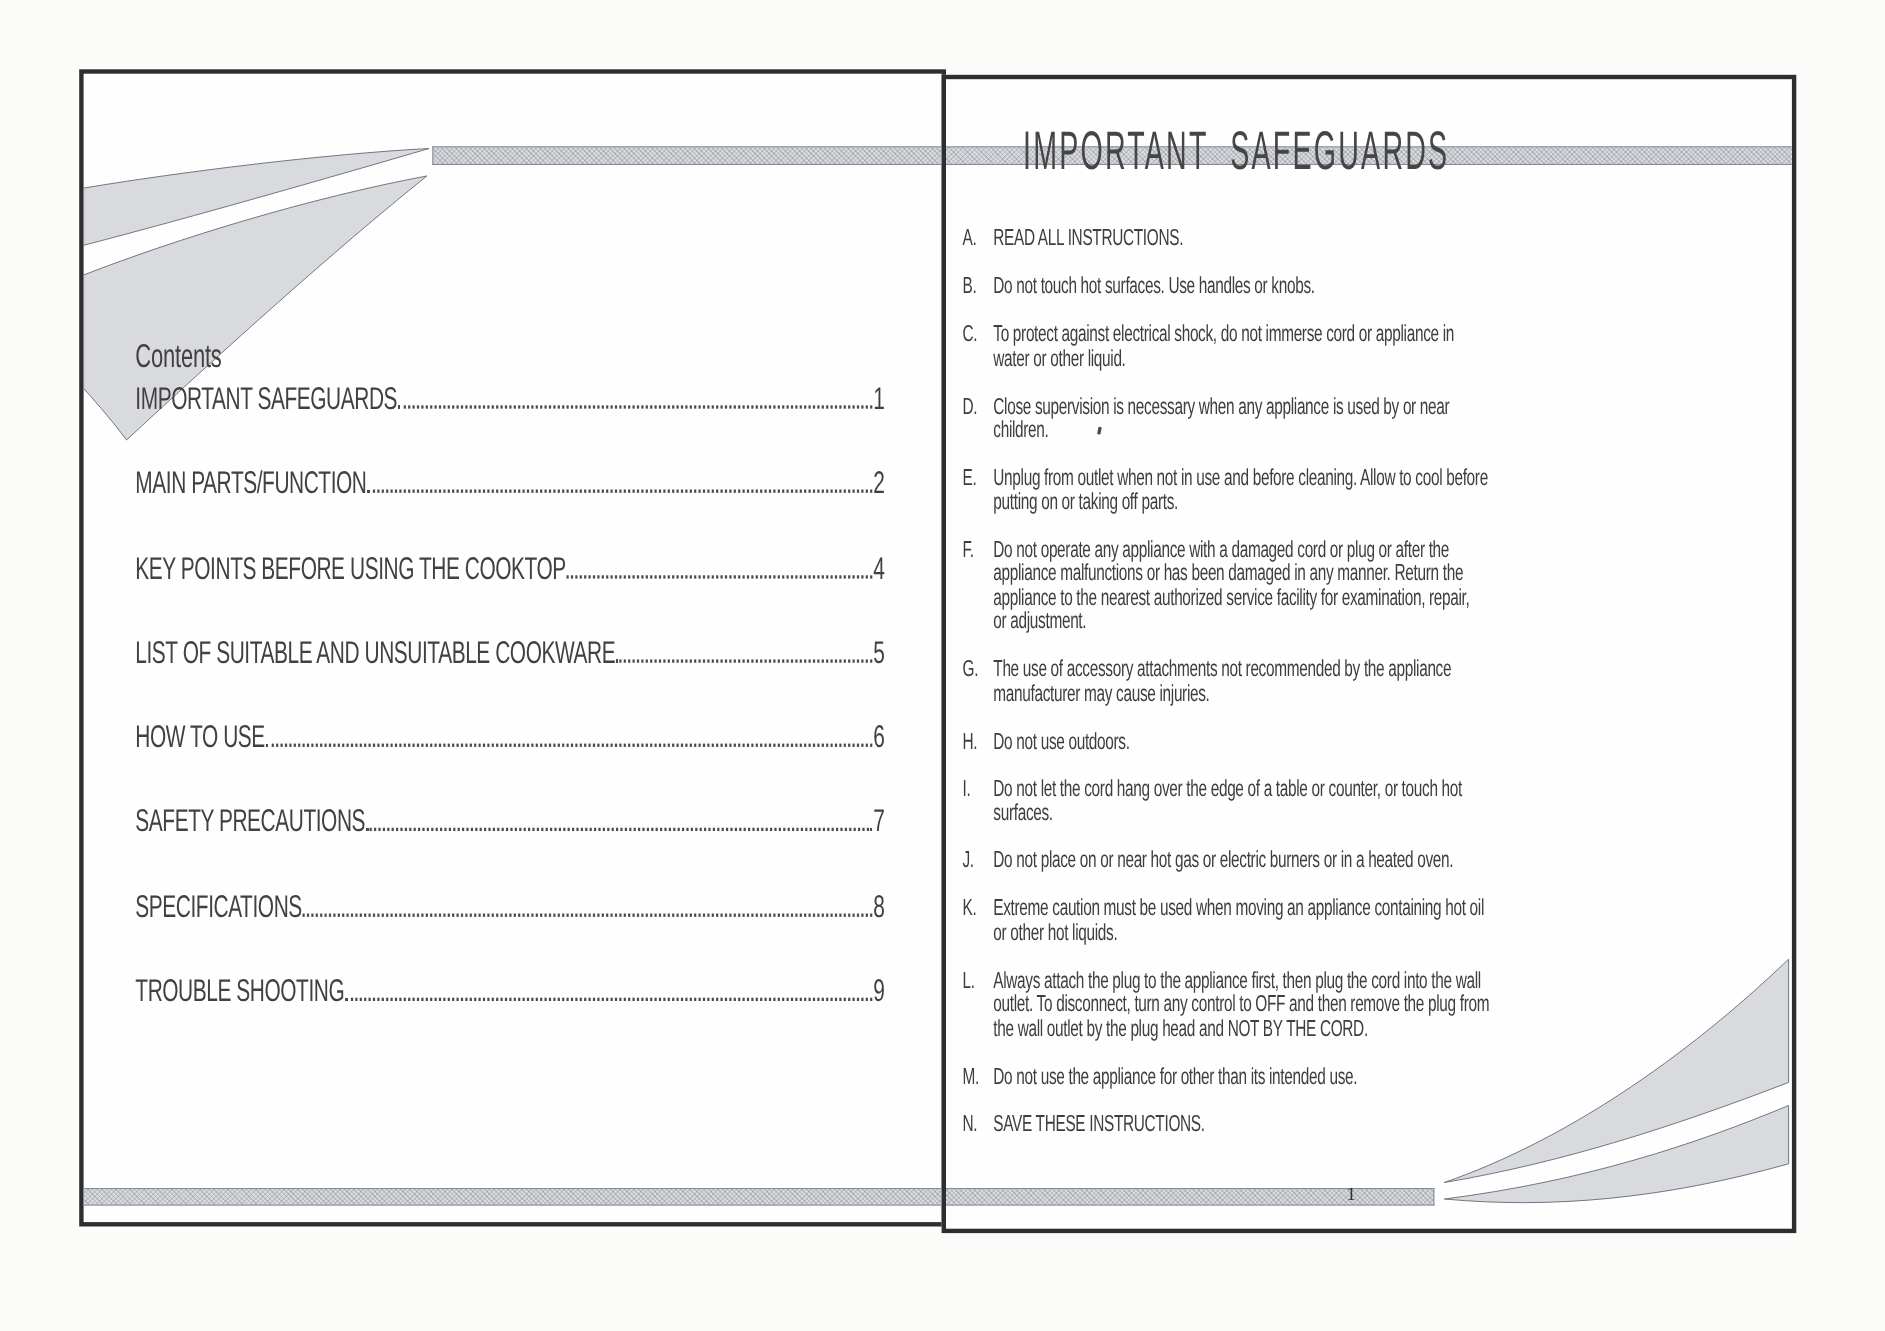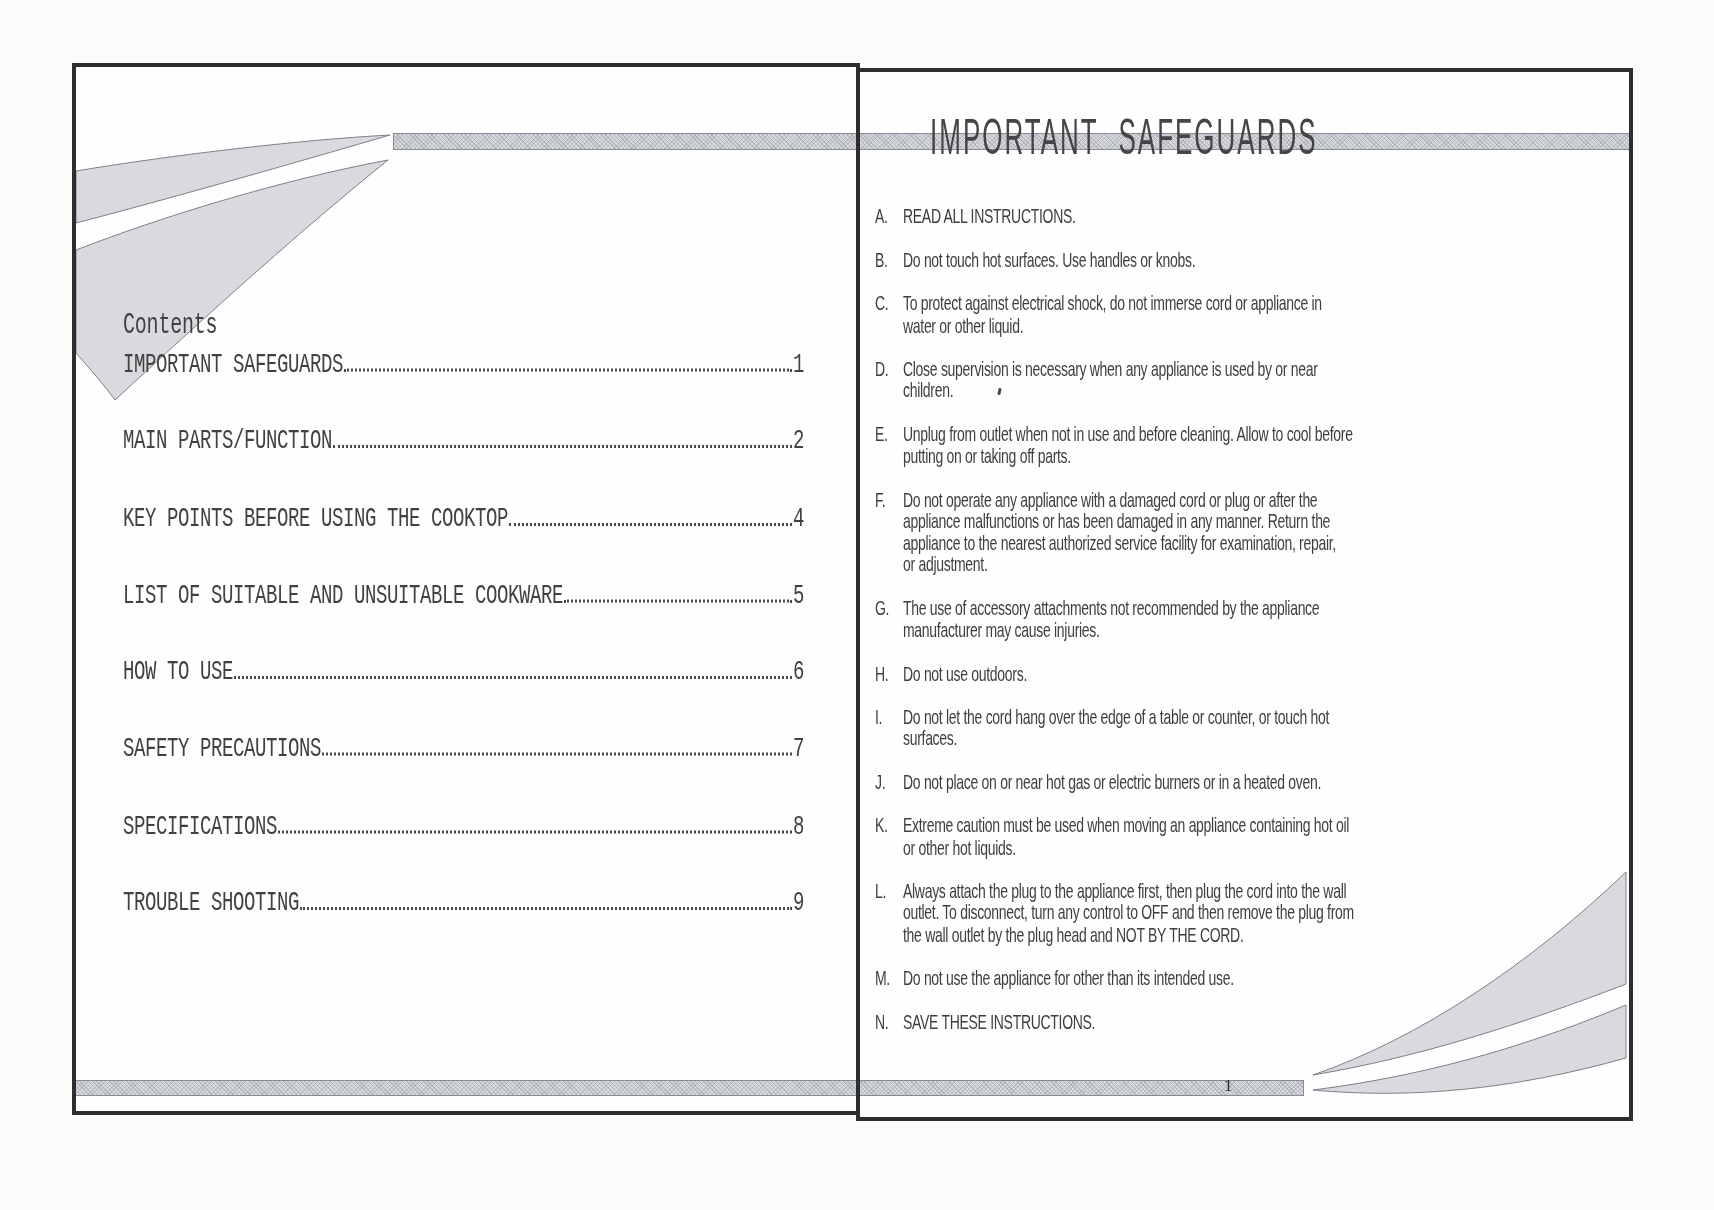--- a/index.html
+++ b/index.html
@@ -16,21 +16,21 @@
     background:var(--canvas-bg);
     font-family:"Liberation Sans", sans-serif;
     color:var(--text-dark);
     overflow:hidden;
   }
   .page{
     position:absolute;background:var(--page-bg);
     border:4px solid var(--border-dark);
     overflow:hidden;
   }
-  .page-left{left:72px;top:63px;width:788px;height:1052px;font-family:Liberation Mono, monospace;}
+  .page-left{left:72px;top:63px;width:788px;height:1052px;}
   .page-right{left:856px;top:68px;width:777px;height:1053px;}
 
   .accent-bar{
     position:absolute;
     background-color:var(--accent-gray);
     background-image:
       repeating-linear-gradient(45deg, rgba(110,116,128,.30) 0 1px, rgba(255,255,255,0) 1px 3px),
       repeating-linear-gradient(-45deg, rgba(110,116,128,.22) 0 1px, rgba(255,255,255,0) 1px 3px);
     border:1px solid var(--accent-edge);
   }

